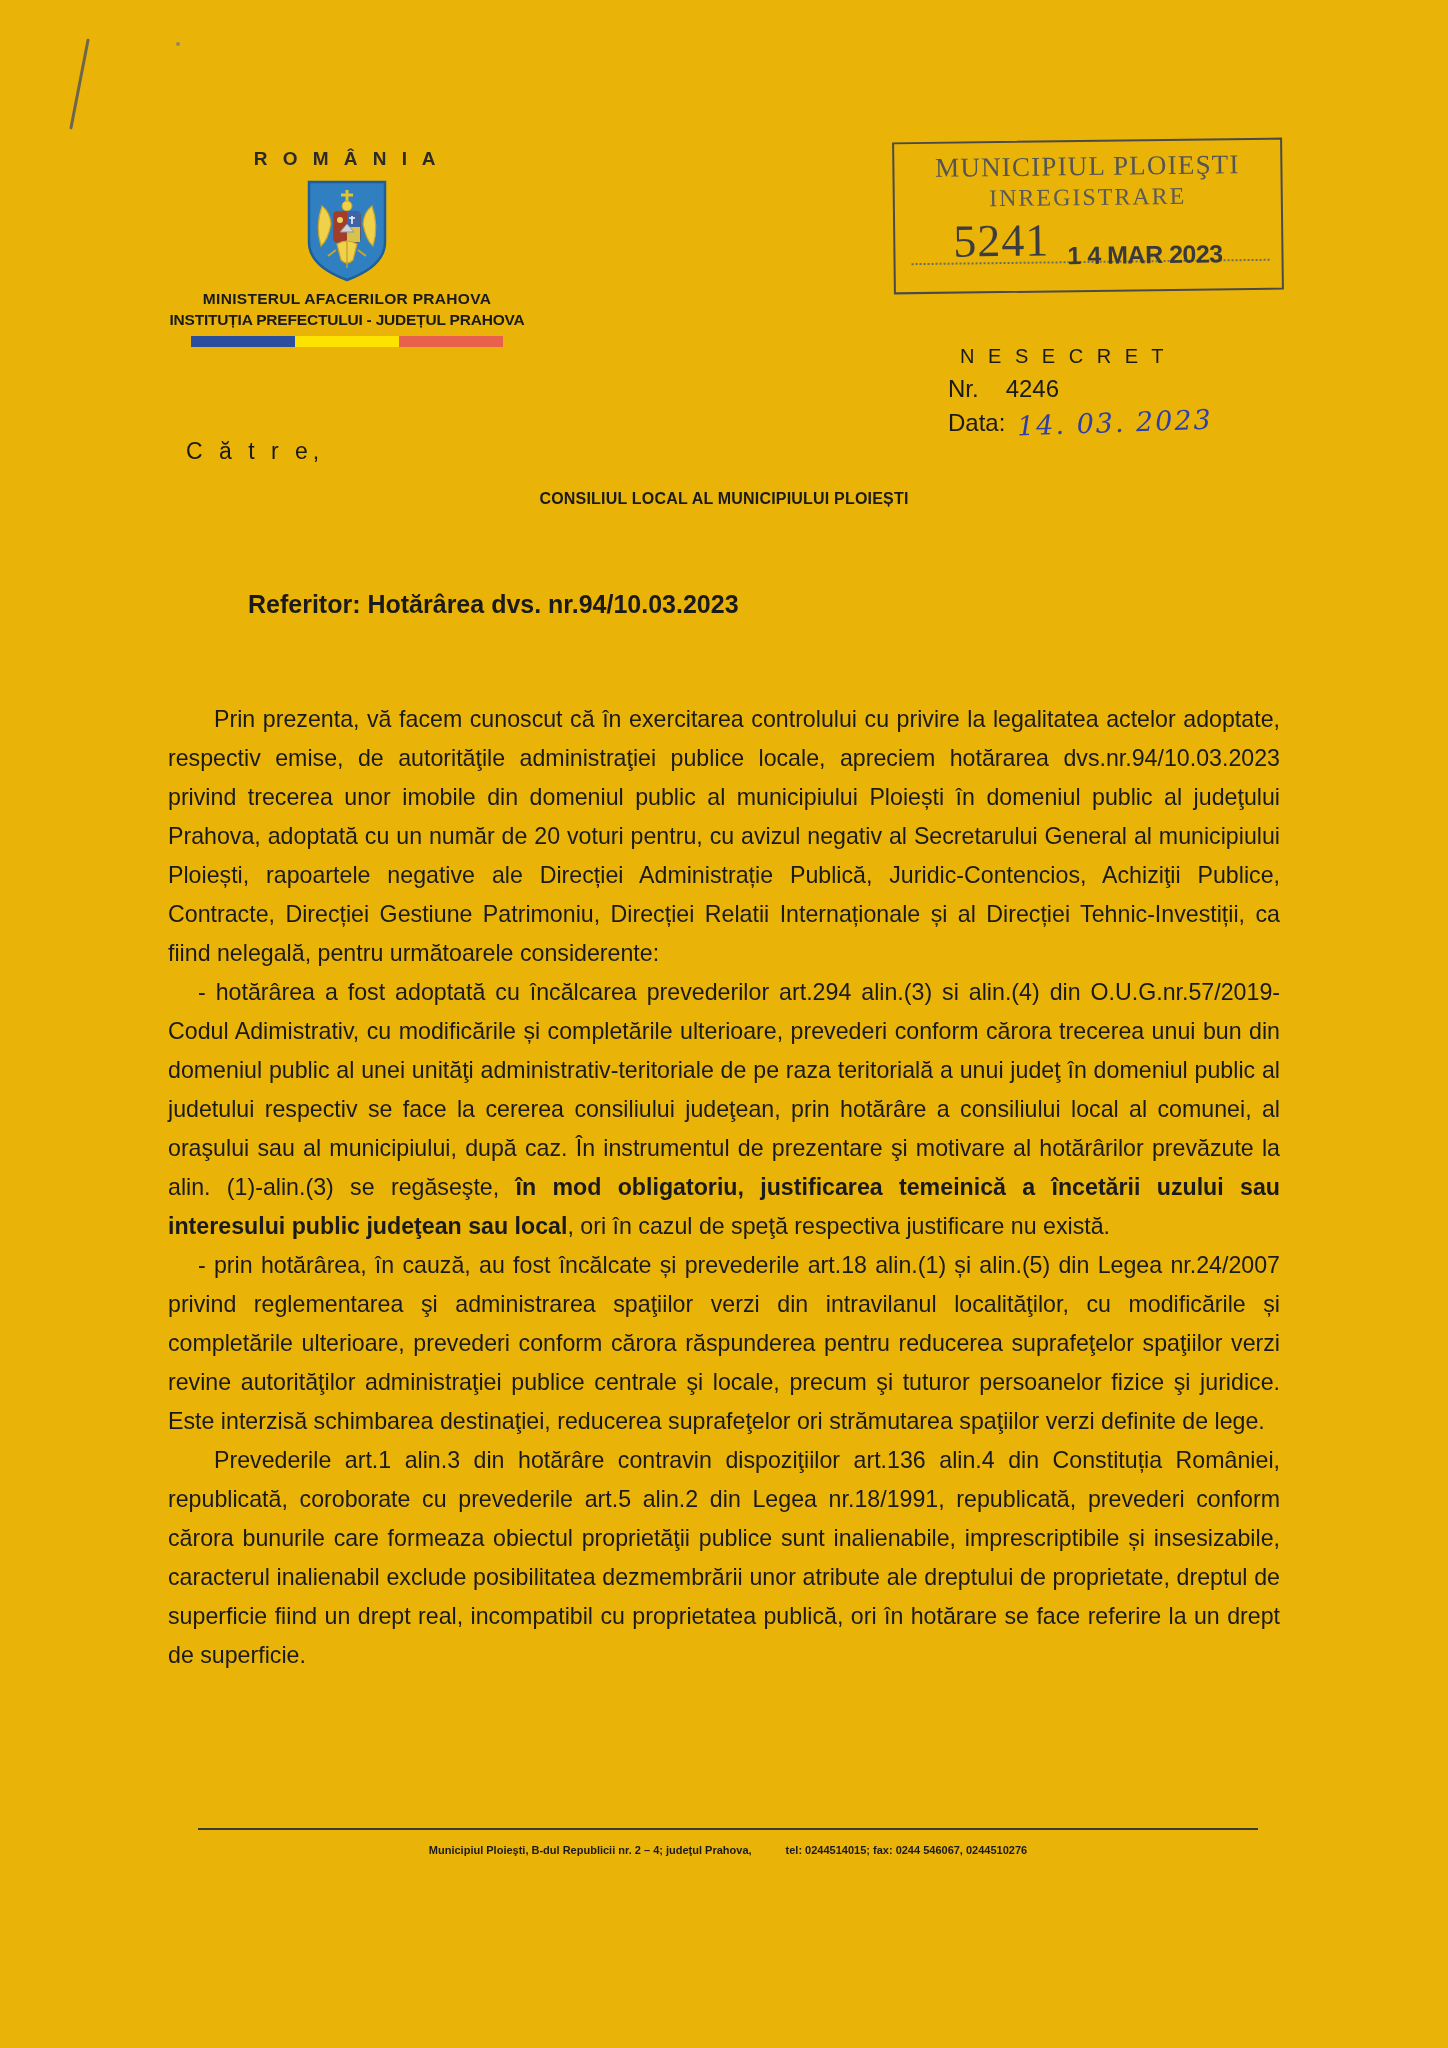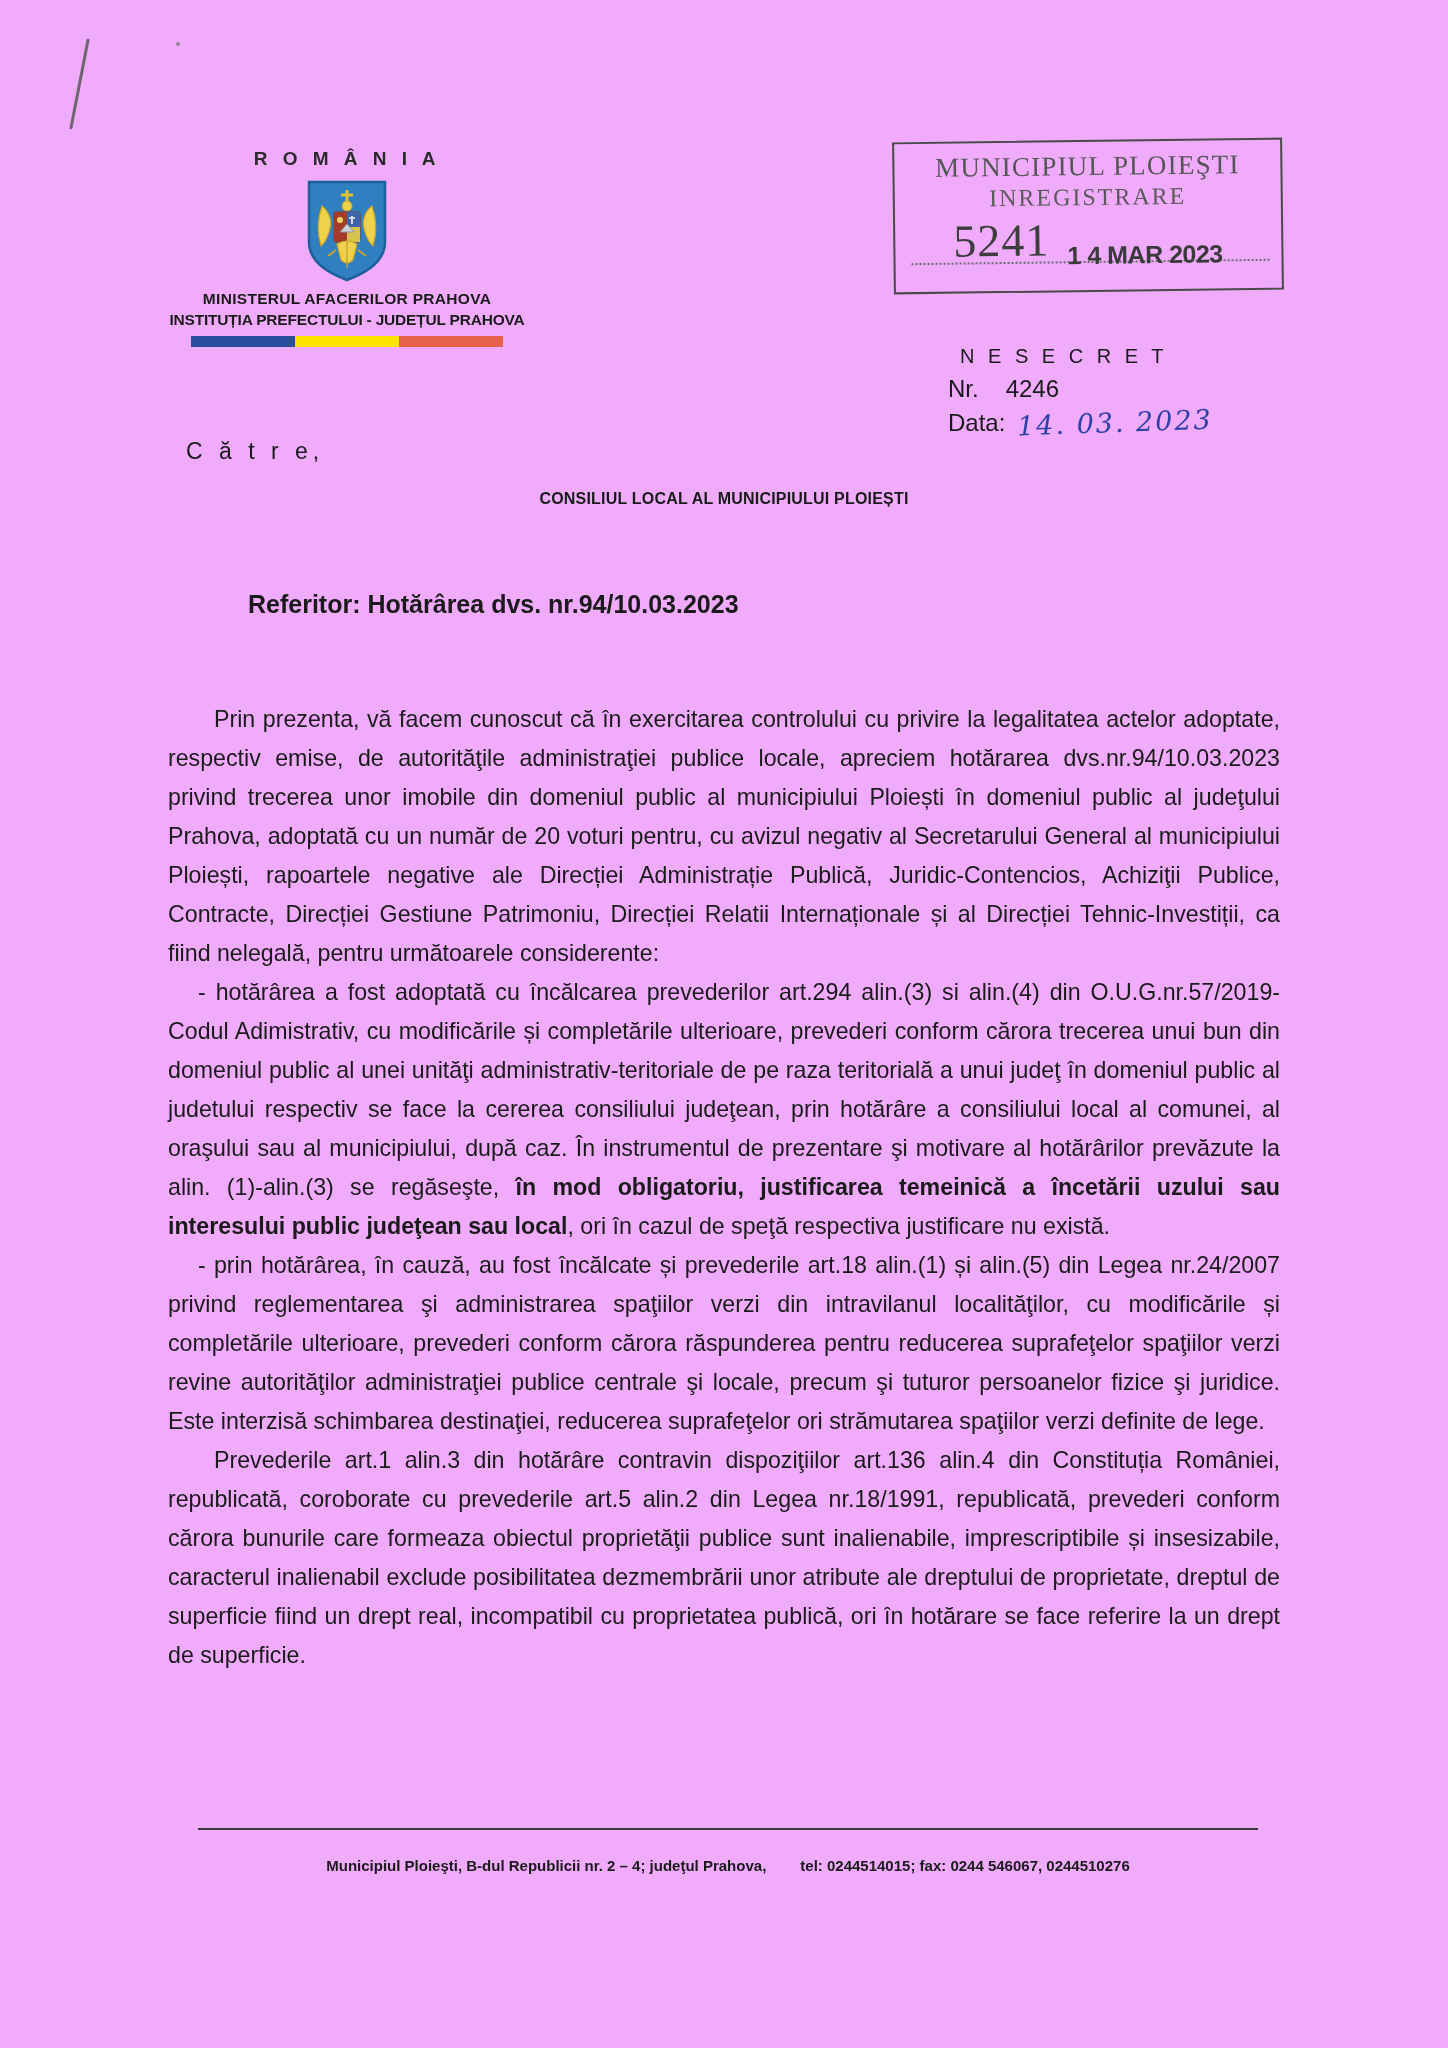--- a/index.html
+++ b/index.html
@@ -8,21 +8,21 @@
     background: #ffffff;
   }
   body {
     font-family: "Liberation Sans", sans-serif;
     color: #1a1a1a;
   }
   .page {
     position: relative;
     width: 1448px;
     height: 2048px;
-    background: #f0abfc;
+    background: #eab308;
     overflow: hidden;
   }
 
   
   .pen-stroke {
     position: absolute;
     left: 78px;
     top: 38px;
     width: 3px;
     height: 92px;
@@ -236,25 +236,24 @@
     top: 1828px;
     width: 1060px;
     border-top: 2px solid #3a3a3a;
   }
   .footer {
     position: absolute;
     left: 168px;
     top: 1836px;
     width: 1120px;
     text-align: center;
-    font-size: 15px;
+    font-size: 11px;
     font-weight: 700;
     color: #1a1a1a;
     line-height: 28px;
-    margin-top: 16px;
   }
   .footer-line-1 .tel-part { margin-left: 34px; }
   .footer-link {
     color: #2244bb;
     text-decoration: underline;
   }
   .footer-link.plain { margin-left: 14px; }
 </style>
 </head>
 <body>

